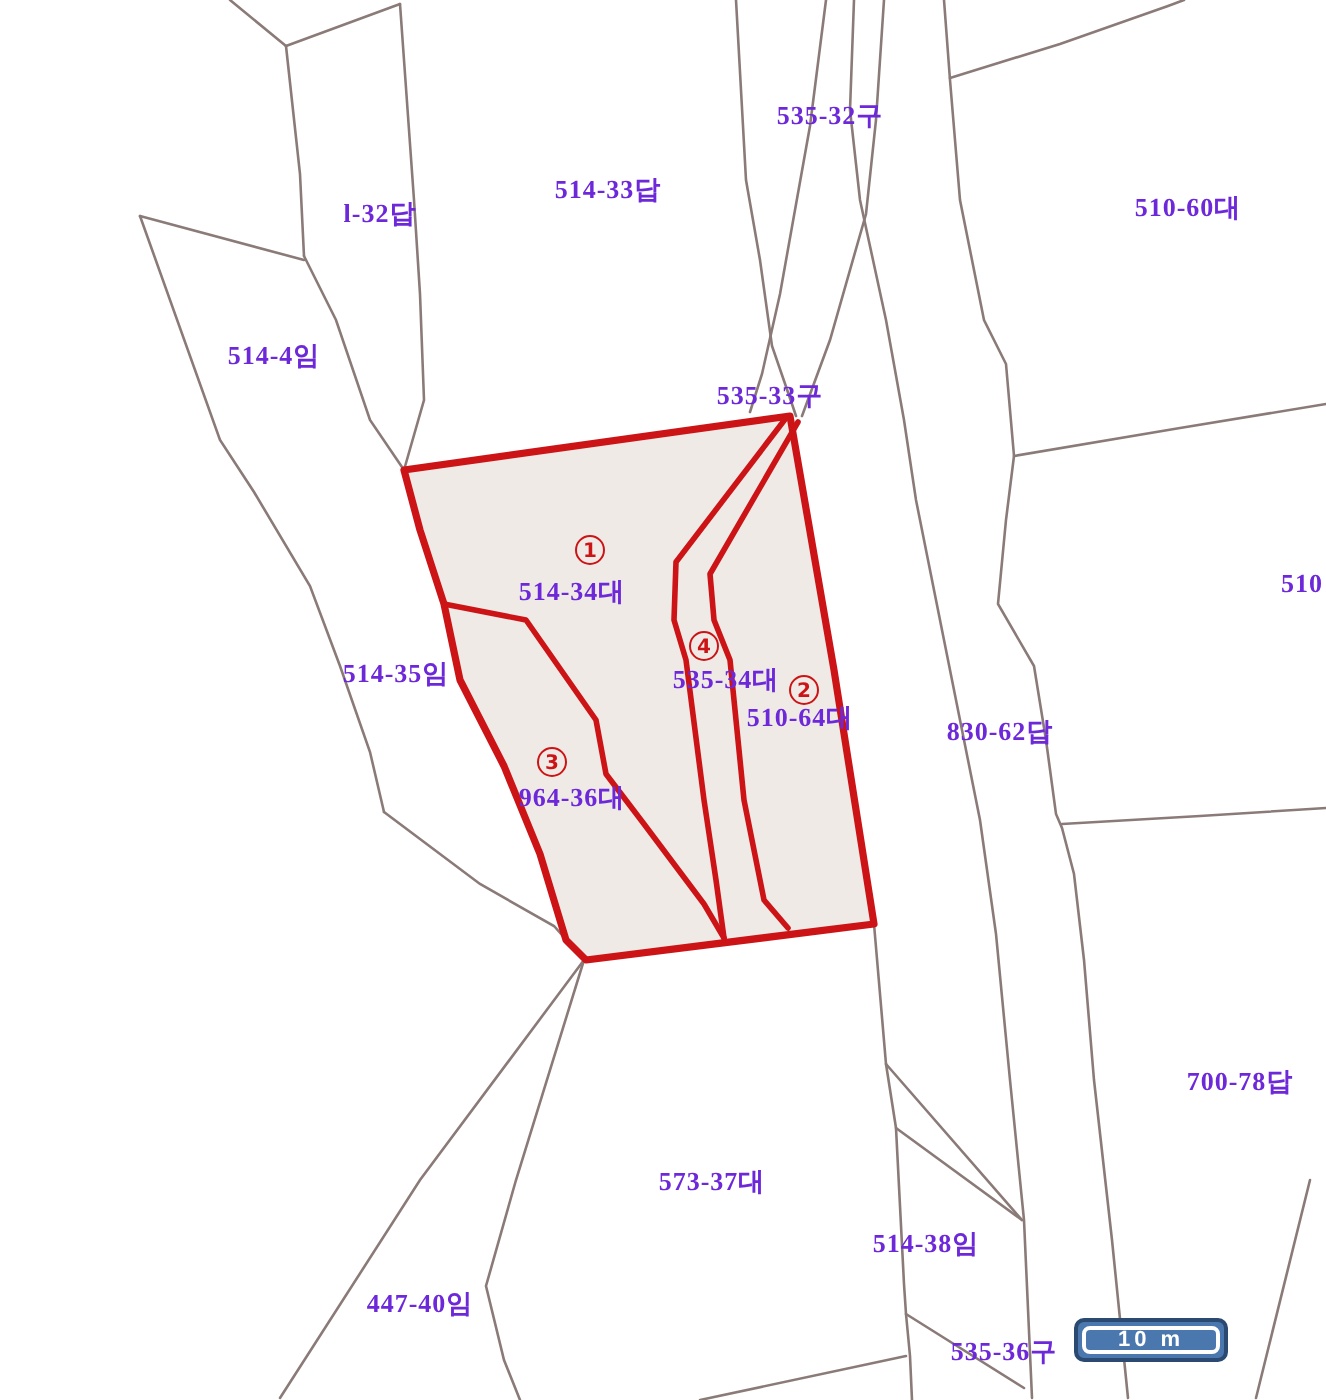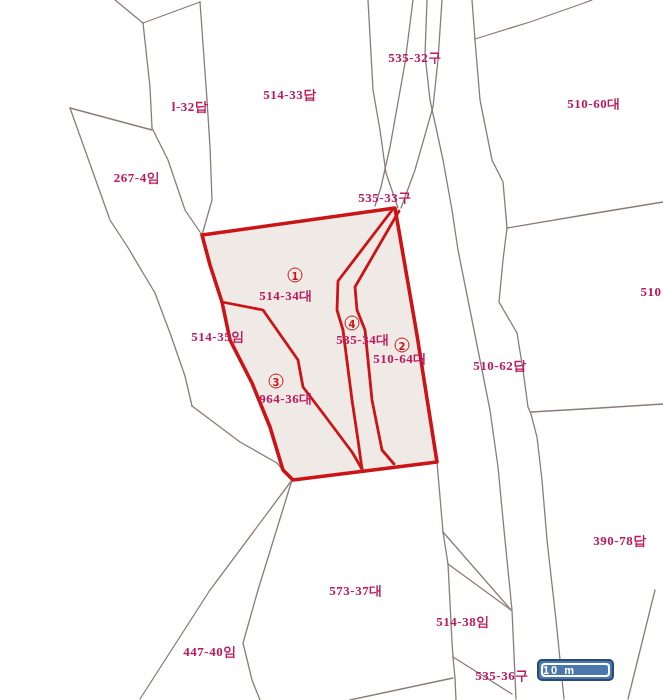--- a/index.html
+++ b/index.html
@@ -1,31 +1,31 @@
 <!DOCTYPE html>
 <html><head>
 <meta charset="utf-8">
 <style>
   html,body{margin:0;padding:0;background:#fff;}
   #stage{position:relative;width:663px;height:700px;background:#fff;overflow:hidden;
          font-family:"Liberation Serif",serif;}
   #mapsvg{position:absolute;left:0;top:0;}
   .lbl{position:absolute;transform:translate(-50%,-50%);white-space:nowrap;
        font-family:"Liberation Serif",serif;font-weight:bold;font-size:13px;
-       color:#be185d;letter-spacing:0.5px;}
+       color:#6d28d9;letter-spacing:0.5px;}
   .marker{position:absolute;transform:translate(-50%,-50%);width:15px;height:15px;
           border:1.6px solid #cc1417;border-radius:50%;color:#cc1417;
           font-family:"DejaVu Sans",sans-serif;font-weight:bold;font-size:10px;
           line-height:15px;text-align:center;box-sizing:border-box;}
   #scalebar{position:absolute;left:537px;top:659px;width:77px;height:22px;
             box-sizing:border-box;background:#4a77ad;border:2px solid #2a4a72;
             border-radius:5px;}
   #scalebar .inner{position:absolute;left:2px;top:2px;right:2px;bottom:2px;
             border:2px solid #ffffff;border-radius:4px;
-            display:flex;align-items:center;justify-content:flex-start;}
+            display:flex;align-items:center;justify-content:center;}
   #scalebar .txt{color:#ffffff;font-family:"Liberation Sans",sans-serif;
             font-weight:bold;font-size:11px;letter-spacing:2px;}
 </style>
 </head>
 <body>
 
 <div id="stage">
 
   <svg id="mapsvg" width="663" height="700" viewBox="0 0 663 700">
 
@@ -60,29 +60,29 @@
 
     <g stroke="#cc1417" fill="none" stroke-linejoin="round" stroke-linecap="round">
       <polygon stroke-width="3.6" points="202,235 395,208 417,335 437,462 293,480 283,470 270,427 252,383 230,340 222,302 210,265"></polygon>
       <polyline stroke-width="2.8" points="222,302 263,310 284,340 298,360 303,387 322,412 352,452 362,469"></polyline>
       <polyline stroke-width="2.8" points="393,209 338,281 337,310 343,330 352,400 358,440 362,469"></polyline>
       <polyline stroke-width="2.8" points="399,211 355,287 357,310 365,330 372,400 382,450 394,464"></polyline>
     </g>
   </svg>
 
   <div class="lbl" style="left:190px;top:107px">l-32답</div>
-  <div class="lbl" style="left:290px;top:95px">514-33답</div>
+  <div class="lbl" style="left:304px;top:95px">514-33답</div>
   <div class="lbl" style="left:415px;top:58px">535-32구</div>
   <div class="lbl" style="left:594px;top:104px">510-60대</div>
-  <div class="lbl" style="left:137px;top:178px">267-4임</div>
+  <div class="lbl" style="left:137px;top:178px">514-4임</div>
   <div class="lbl" style="left:385px;top:198px">535-33구</div>
-  <div class="lbl" style="left:218px;top:337px">514-35임</div>
+  <div class="lbl" style="left:198px;top:337px">514-35임</div>
   <div class="lbl" style="left:651px;top:292px">510</div>
-  <div class="lbl" style="left:500px;top:366px">510-62답</div>
-  <div class="lbl" style="left:620px;top:541px">390-78답</div>
+  <div class="lbl" style="left:500px;top:366px">830-62답</div>
+  <div class="lbl" style="left:620px;top:541px">700-78답</div>
   <div class="lbl" style="left:356px;top:591px">573-37대</div>
   <div class="lbl" style="left:463px;top:622px">514-38임</div>
   <div class="lbl" style="left:210px;top:652px">447-40임</div>
   <div class="lbl" style="left:502px;top:676px">535-36구</div>
 
   <div class="lbl" style="left:286px;top:296px">514-34대</div>
   <div class="lbl" style="left:363px;top:340px">535-34대</div>
   <div class="lbl" style="left:400px;top:359px">510-64대</div>
   <div class="lbl" style="left:286px;top:399px">964-36대</div>
 

